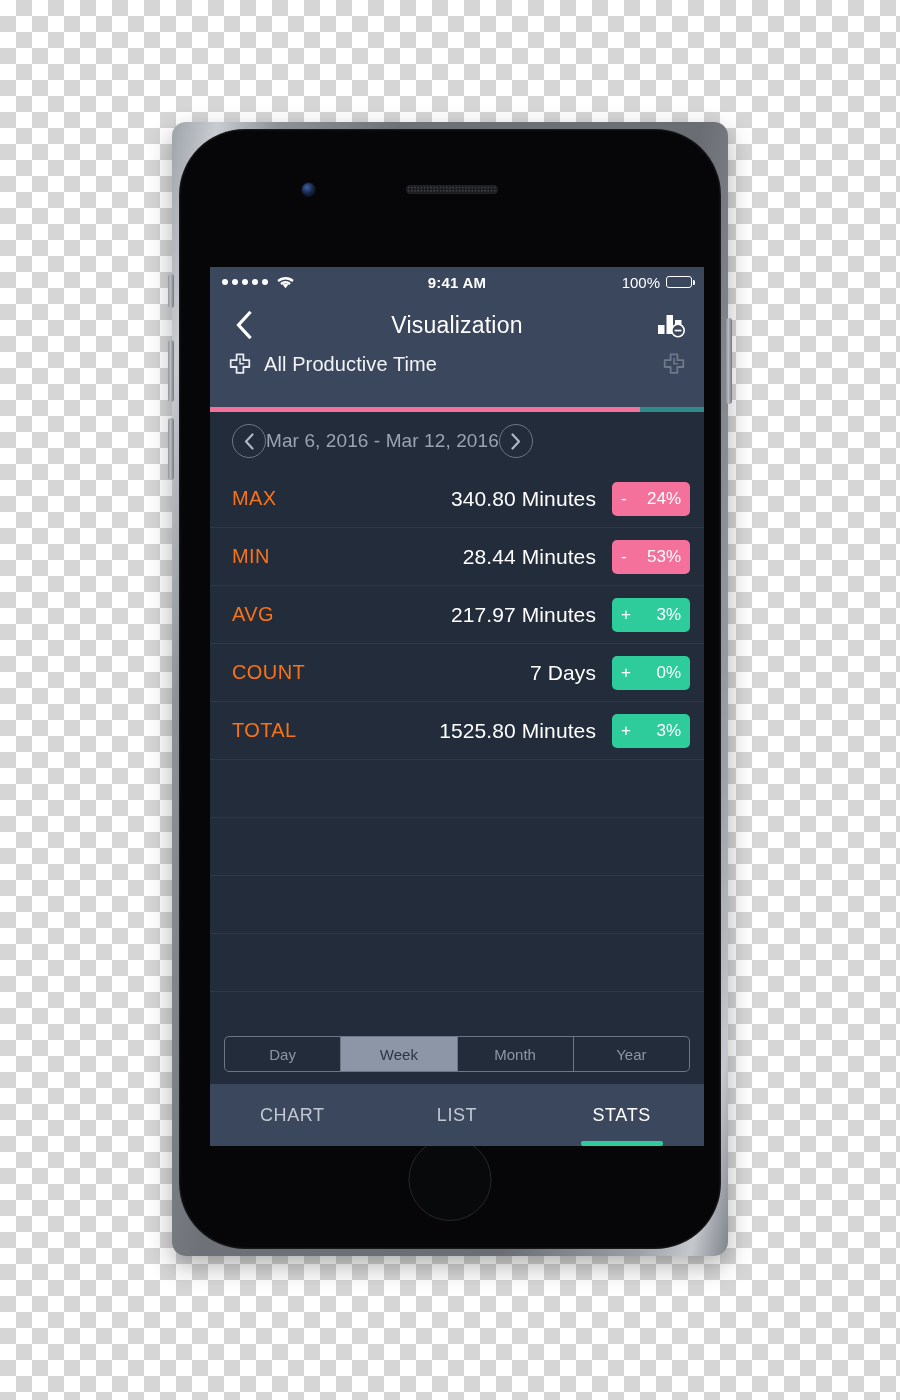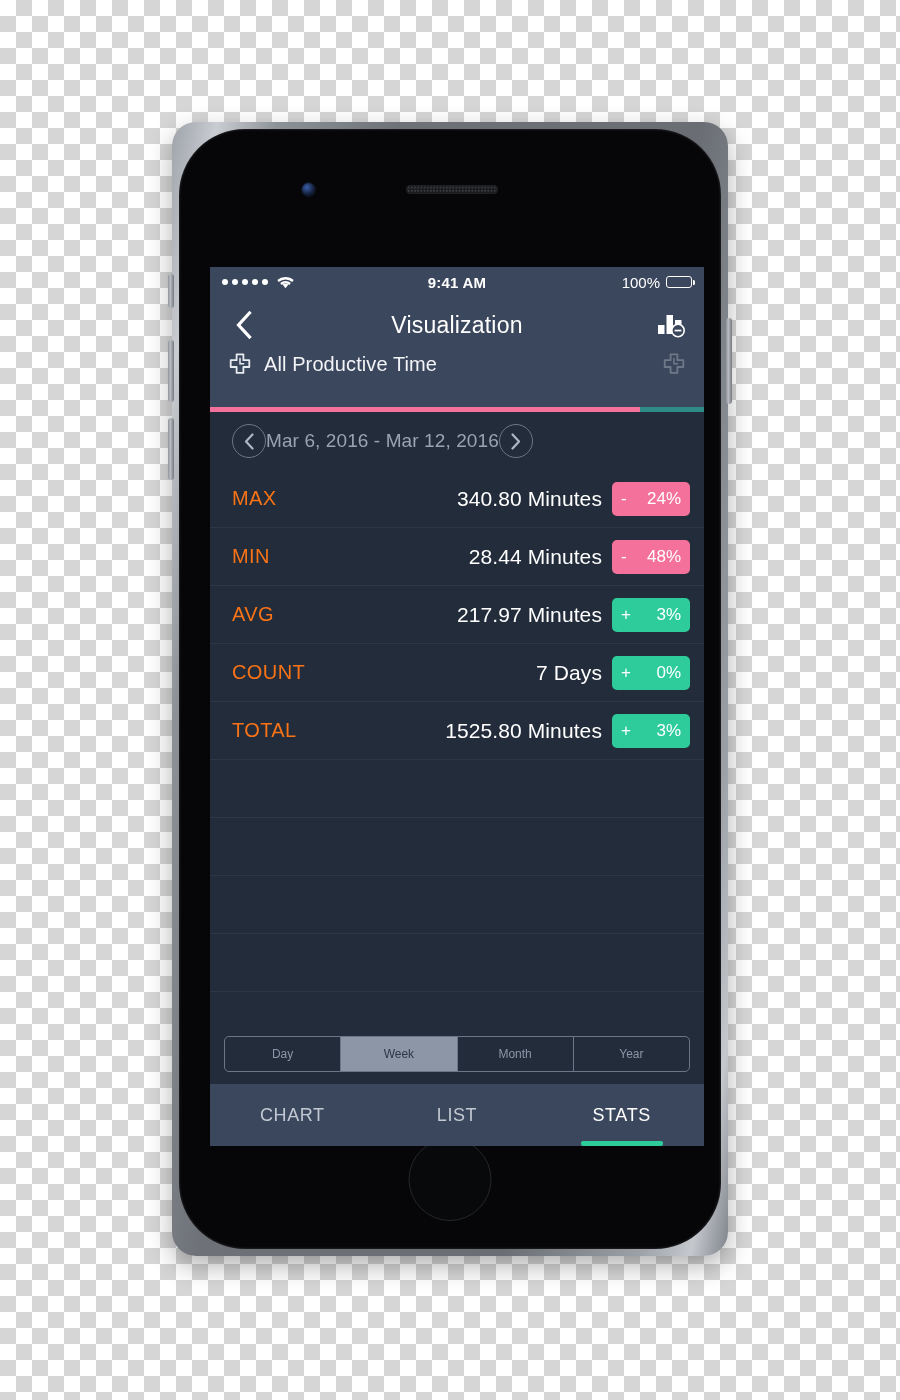--- a/index.html
+++ b/index.html
@@ -22,21 +22,21 @@
     position: relative;
   }
 
   
   .phone {
     position: absolute;
     left: 172px;
     top: 122px;
     width: 556px;
     height: 1134px;
-    border-radius: 24px;
+    border-radius: 14px;
     background: linear-gradient(100deg, #9ea3aa 0%, #c9ccd1 6%, #8d9299 14%,
                                 #6e7278 30%, #6a6e74 70%, #9aa0a6 88%,
                                 #c5c8cd 95%, #7e838a 100%);
     box-shadow: 0 10px 26px rgba(0,0,0,0.30);
   }
   .phone-inner {
     position: absolute;
     left: 7px; top: 7px; right: 7px; bottom: 7px;
     border-radius: 66px;
     background: #060608;
@@ -201,21 +201,21 @@
     display: flex; align-items: center;
     padding: 0 14px 0 22px;
     border-bottom: 1px solid #2c3747;
   }
   .stat-key {
     color: #f97316; font-size: 20px; letter-spacing: .4px;
     flex: 0 0 auto;
   }
   .stat-val {
     margin-left: auto; color: #ffffff; font-size: 21px;
-    letter-spacing: .1px; padding-right: 10px;
+    letter-spacing: .1px; padding-right: 16px;
   }
   .badge {
     width: 78px; height: 34px; border-radius: 5px;
     display: flex; align-items: center; justify-content: space-between;
     padding: 0 9px; color: #fff; font-size: 17px; flex: 0 0 auto;
   }
   .badge-sign { font-size: 17px; }
   .badge-pct  { font-size: 17px; }
   .stat-row-empty { height: 58px; border-bottom: 1px solid #2c3747; }
 
@@ -227,21 +227,21 @@
   }
   .segment {
     display: flex;
     border: 1px solid #6c7686;
     border-radius: 5px;
     overflow: hidden;
     height: 36px;
   }
   .seg-item {
     flex: 1; display: flex; align-items: center; justify-content: center;
-    color: #8d96a6; font-size: 12px;
+    color: #8d96a6; font-size: 15px;
     border-right: 1px solid #6c7686;
     cursor: pointer;
   }
   .seg-item:last-child { border-right: none; }
   .seg-item.active { background: #8d96a6; color: #2b3647; }
 
   
   .tabbar {
     height: 62px;
     background: #3b475c;
@@ -358,21 +358,21 @@
             <span class="badge" style="background: rgb(244, 113, 155);">
               <span class="badge-sign">-</span>
               <span class="badge-pct">24%</span>
             </span>
           </div>
           <div class="stat-row">
             <span class="stat-key">MIN</span>
             <span class="stat-val">28.44 Minutes</span>
             <span class="badge" style="background: rgb(244, 113, 155);">
               <span class="badge-sign">-</span>
-              <span class="badge-pct">48%</span>
+              <span class="badge-pct">53%</span>
             </span>
           </div>
           <div class="stat-row">
             <span class="stat-key">AVG</span>
             <span class="stat-val">217.97 Minutes</span>
             <span class="badge" style="background: rgb(46, 204, 155);">
               <span class="badge-sign">+</span>
               <span class="badge-pct">3%</span>
             </span>
           </div>

